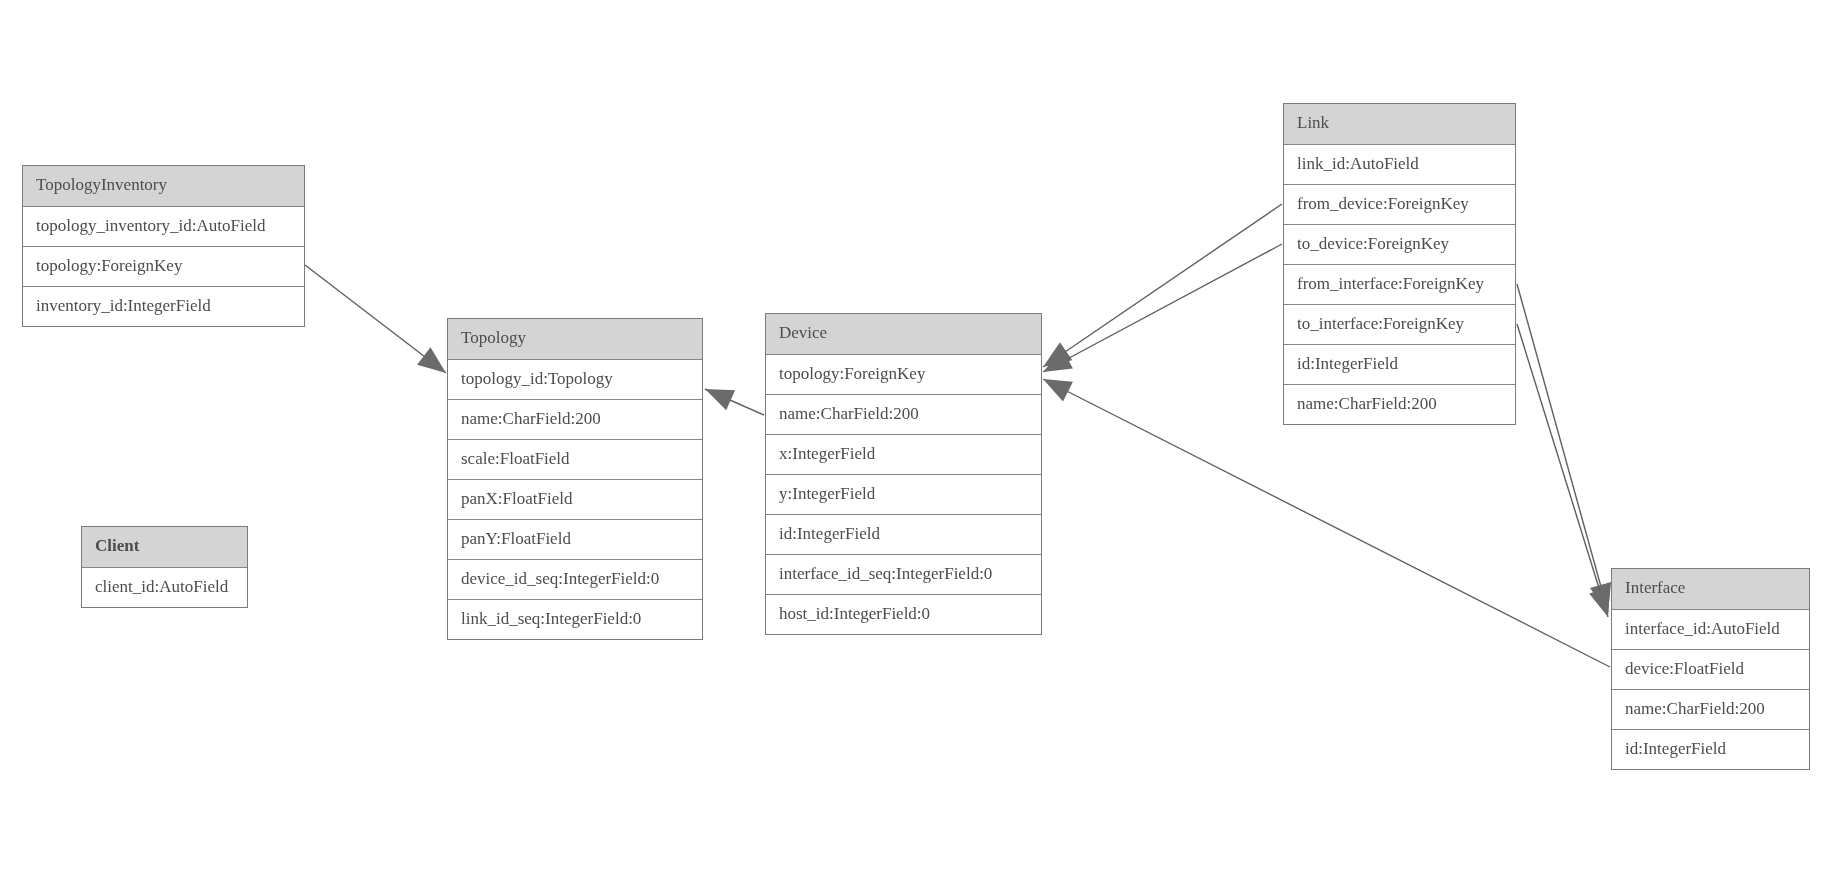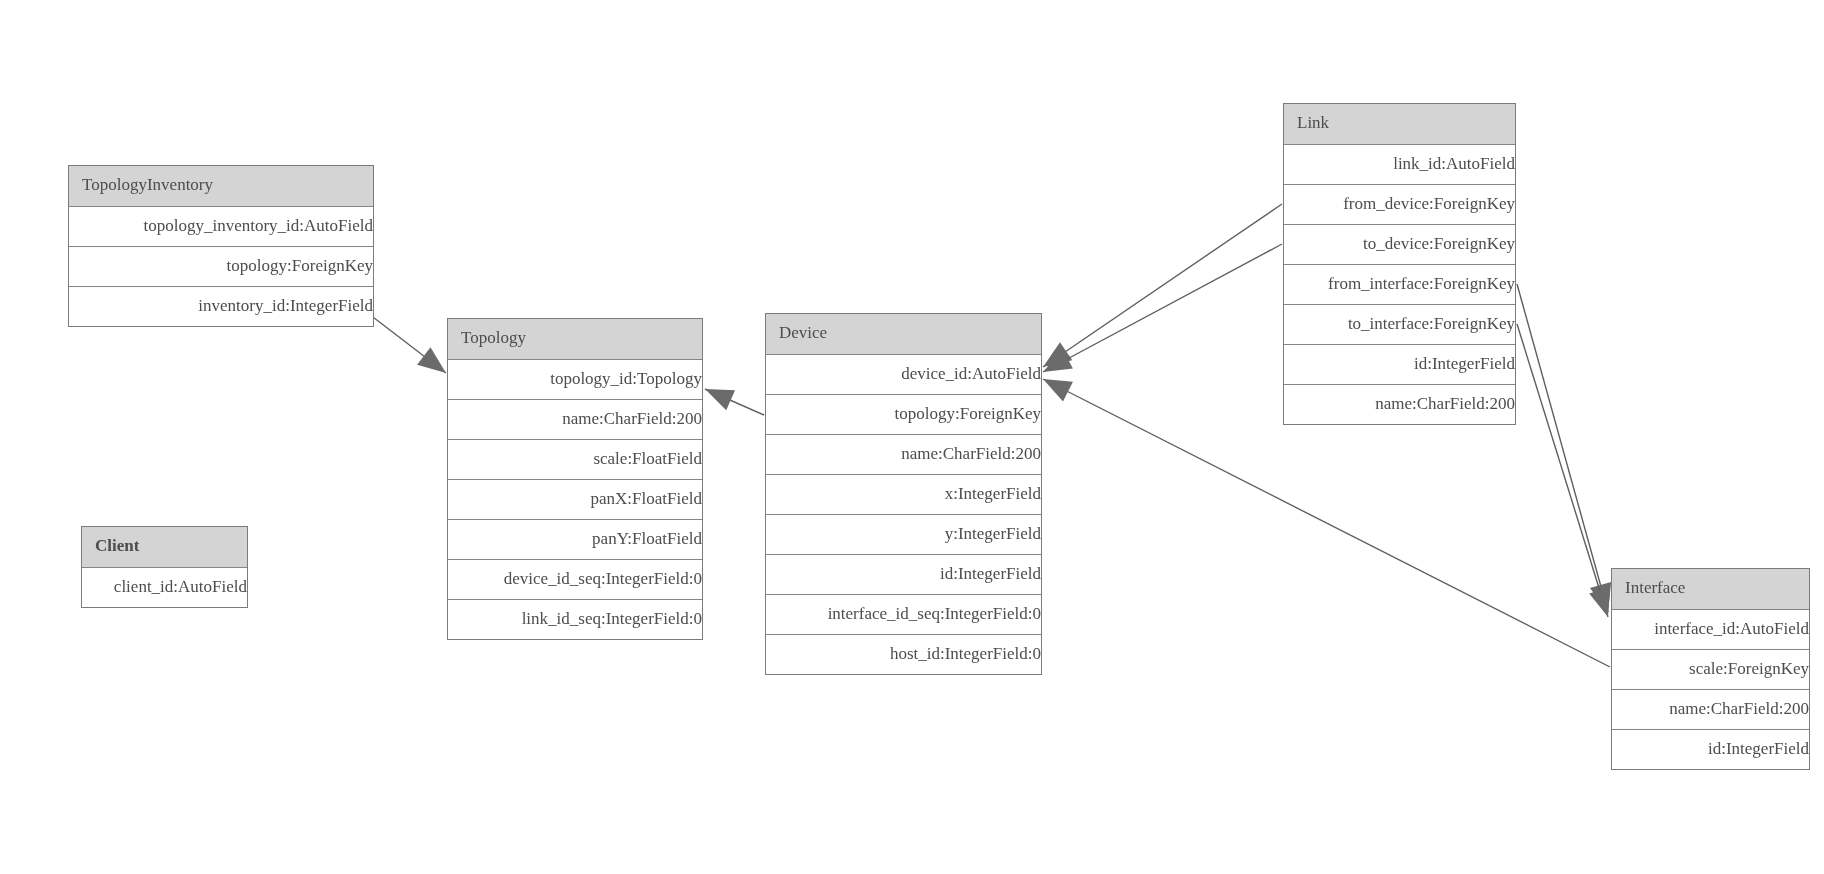--- a/index.html
+++ b/index.html
@@ -42,21 +42,20 @@
   }
   .entity-row {
     box-sizing: border-box;
     height: 40px;
     line-height: 38px;
     border-top: 1.3px solid #858585;
     padding-left: 13px;
     white-space: nowrap;
     overflow: hidden;
     background: #ffffff;
-    text-align: right;
   }
 </style>
 </head>
 <body>
 
 <div class="canvas">
 
   <svg class="edges" viewBox="0 0 1824 874" xmlns="http://www.w3.org/2000/svg">
     <defs>
       <marker id="arrow" markerUnits="userSpaceOnUse" markerWidth="30" markerHeight="24" viewBox="0 0 30 24" refX="29" refY="12" orient="auto">
@@ -65,21 +64,21 @@
     </defs>
     <line x1="305" y1="265" x2="446" y2="373" stroke="#5f5f5f" stroke-width="1.4" marker-end="url(#arrow)"></line>
     <line x1="764" y1="415" x2="705" y2="389" stroke="#5f5f5f" stroke-width="1.4" marker-end="url(#arrow)"></line>
     <line x1="1282" y1="204" x2="1043" y2="367" stroke="#5f5f5f" stroke-width="1.4" marker-end="url(#arrow)"></line>
     <line x1="1282" y1="244" x2="1043" y2="372" stroke="#5f5f5f" stroke-width="1.4" marker-end="url(#arrow)"></line>
     <line x1="1610" y1="667" x2="1043" y2="379" stroke="#5f5f5f" stroke-width="1.4" marker-end="url(#arrow)"></line>
     <line x1="1517" y1="284" x2="1608" y2="612" stroke="#5f5f5f" stroke-width="1.4" marker-end="url(#arrow)"></line>
     <line x1="1517" y1="324" x2="1608" y2="617" stroke="#5f5f5f" stroke-width="1.4" marker-end="url(#arrow)"></line>
   </svg>
 
-  <div class="entity" style="left:22px; top:165px; width:306px;margin-left:46px;">
+  <div class="entity" style="left:22px; top:165px; width:283px;">
     <div class="entity-header" style="border-top:none;">TopologyInventory</div>
     <div class="entity-row">topology_inventory_id:AutoField</div>
     <div class="entity-row">topology:ForeignKey</div>
     <div class="entity-row">inventory_id:IntegerField</div>
   </div>
 
   <div class="entity" style="left:447px; top:318px; width:256px;">
     <div class="entity-header" style="border-top:none;font-family:Liberation Serif, serif;">Topology</div>
     <div class="entity-row">topology_id:Topology</div>
     <div class="entity-row">name:CharField:200</div>
@@ -90,21 +89,20 @@
     <div class="entity-row">link_id_seq:IntegerField:0</div>
   </div>
 
   <div class="entity" style="left:81px; top:526px; width:167px;">
     <div class="entity-header" style="border-top:none;font-weight:bold;">Client</div>
     <div class="entity-row">client_id:AutoField</div>
   </div>
 
   <div class="entity" style="left:765px; top:313px; width:277px;">
     <div class="entity-header" style="border-top:none;">Device</div>
-    <div class="entity-row">device_id:AutoField</div>
     <div class="entity-row">topology:ForeignKey</div>
     <div class="entity-row">name:CharField:200</div>
     <div class="entity-row">x:IntegerField</div>
     <div class="entity-row">y:IntegerField</div>
     <div class="entity-row">id:IntegerField</div>
     <div class="entity-row">interface_id_seq:IntegerField:0</div>
     <div class="entity-row">host_id:IntegerField:0</div>
   </div>
 
   <div class="entity" style="left:1283px; top:103px; width:233px;">
@@ -114,18 +112,18 @@
     <div class="entity-row">to_device:ForeignKey</div>
     <div class="entity-row">from_interface:ForeignKey</div>
     <div class="entity-row">to_interface:ForeignKey</div>
     <div class="entity-row">id:IntegerField</div>
     <div class="entity-row">name:CharField:200</div>
   </div>
 
   <div class="entity" style="left:1611px; top:568px; width:199px;">
     <div class="entity-header" style="border-top:none;">Interface</div>
     <div class="entity-row">interface_id:AutoField</div>
-    <div class="entity-row">scale:ForeignKey</div>
+    <div class="entity-row">device:FloatField</div>
     <div class="entity-row">name:CharField:200</div>
     <div class="entity-row">id:IntegerField</div>
   </div>
 
 </div>
 
 </body></html>

